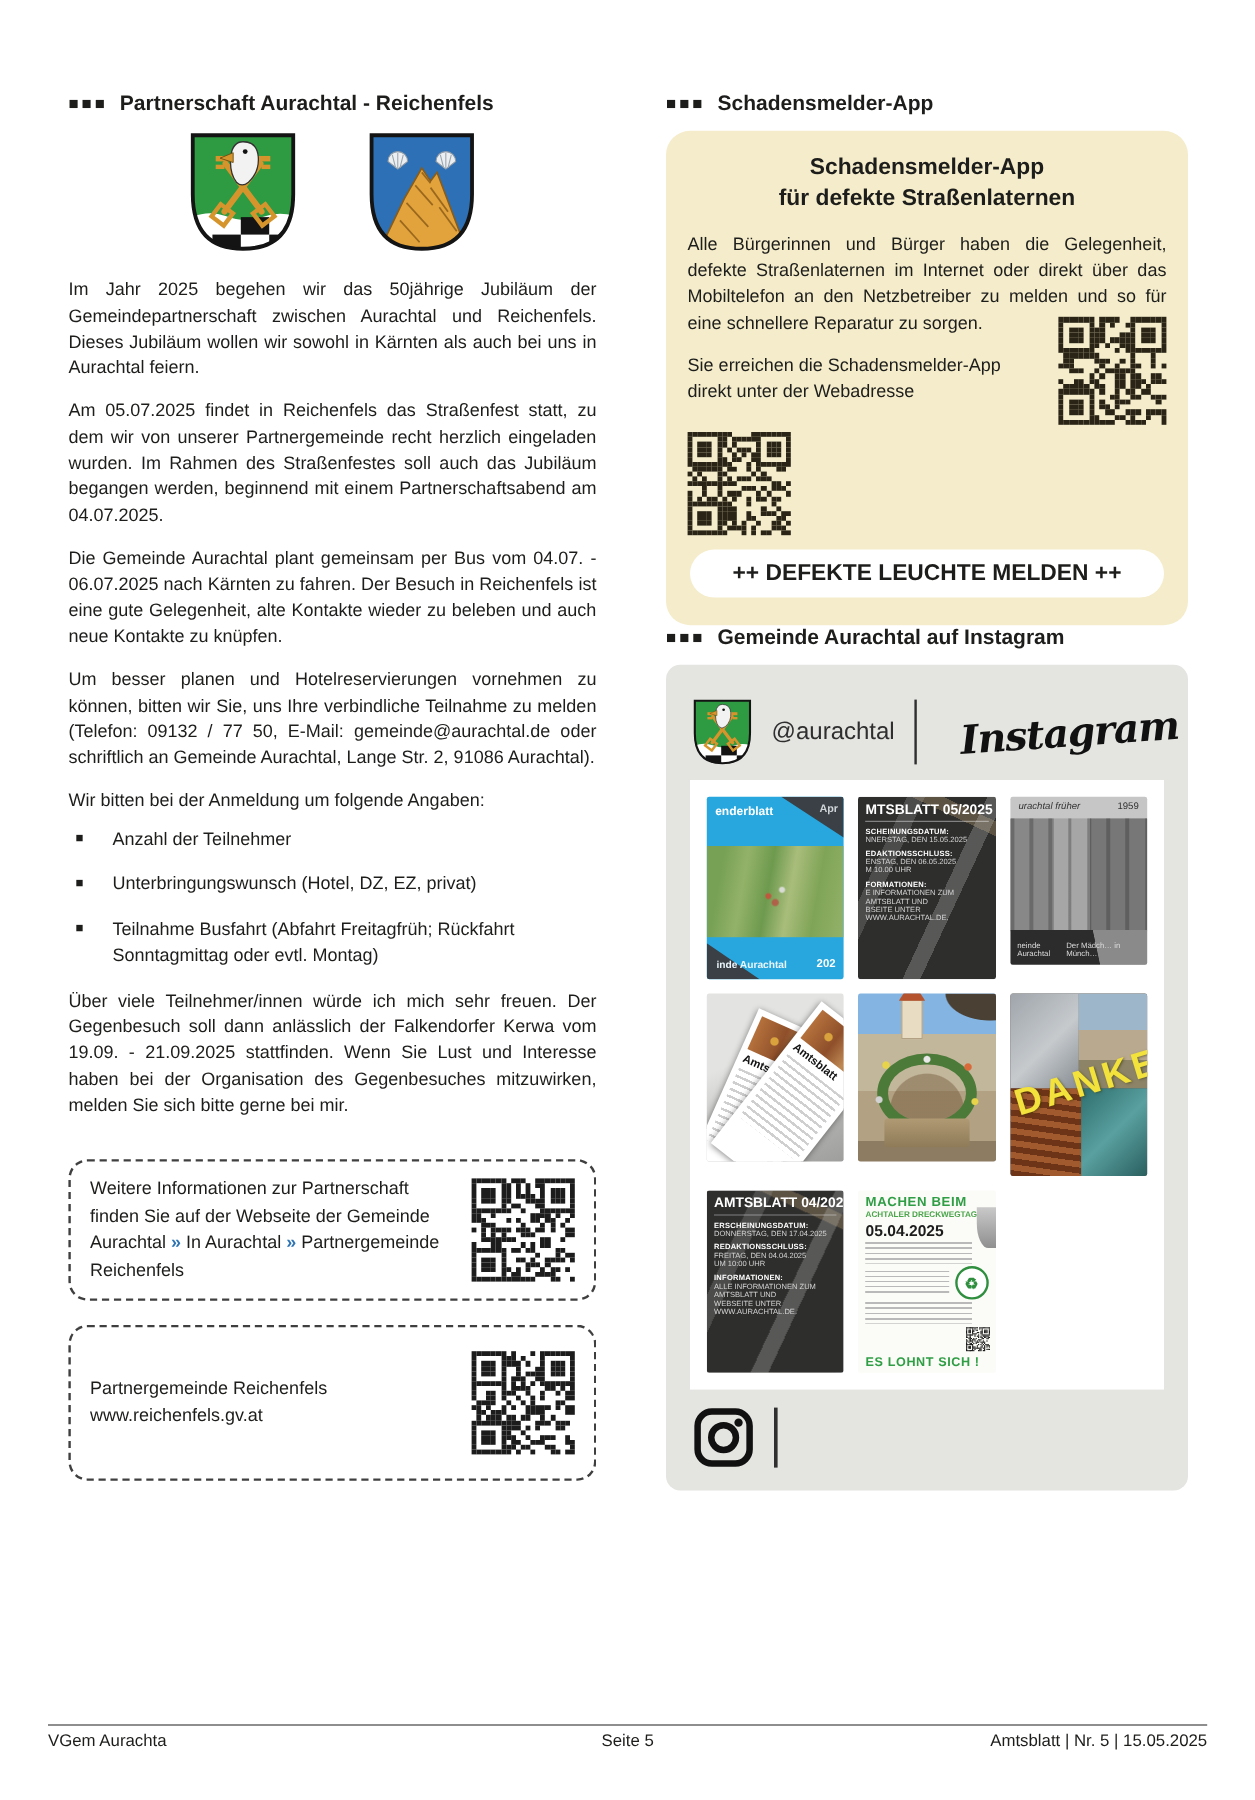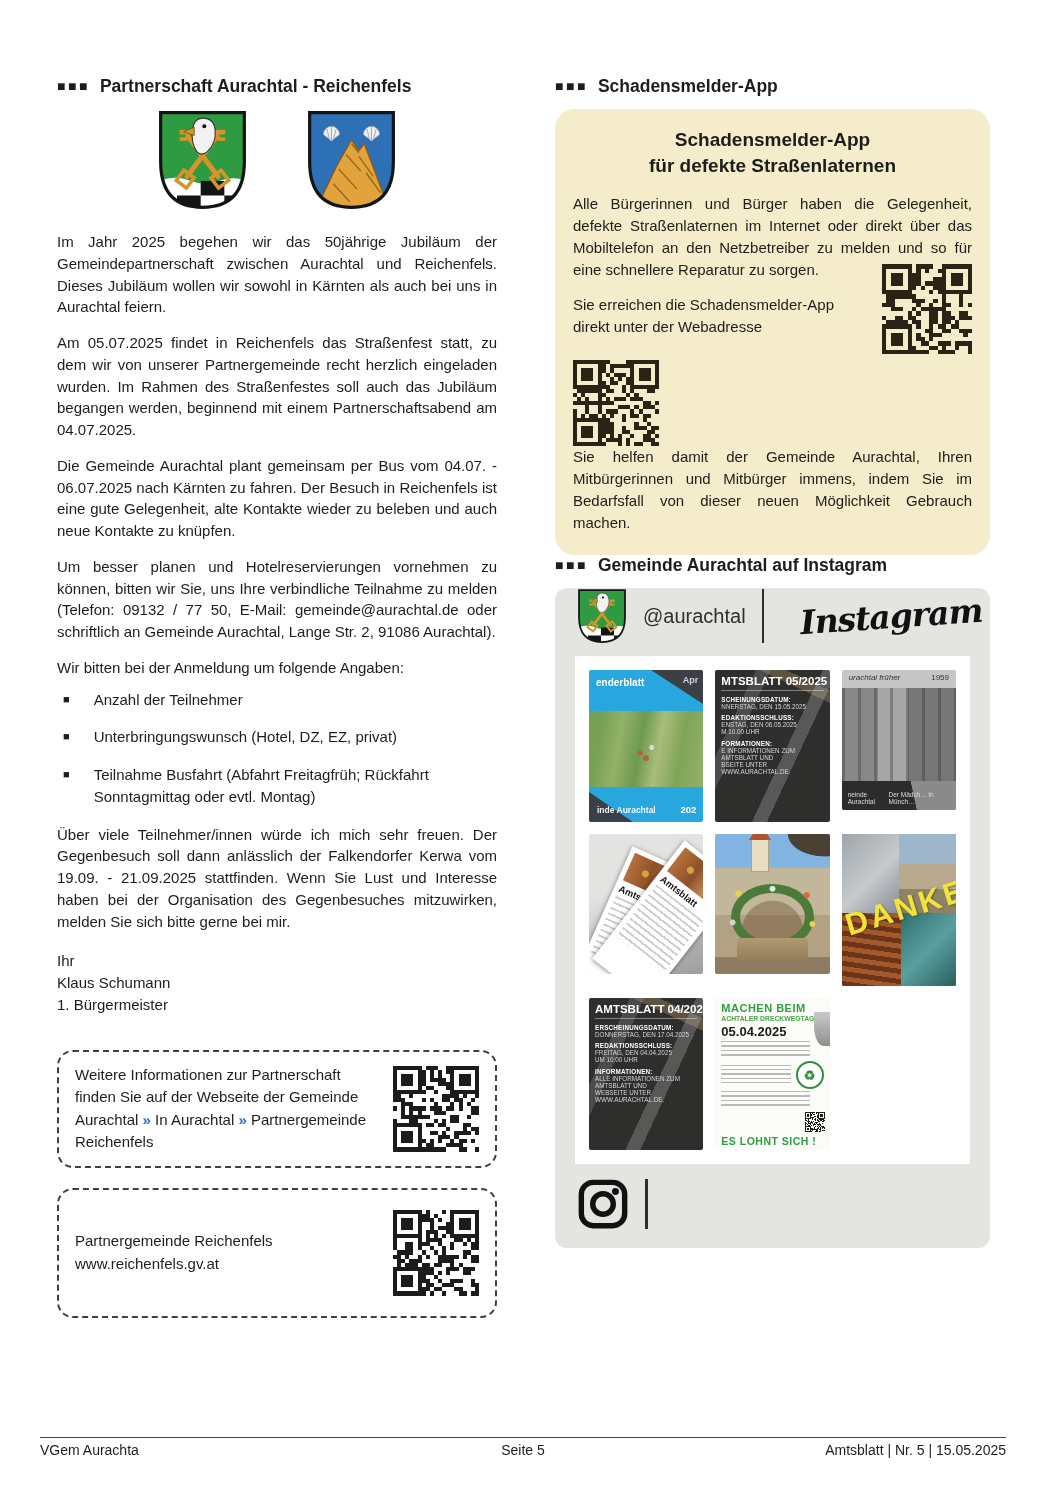--- a/index.html
+++ b/index.html
@@ -45,21 +45,21 @@
   .row1 .txt { width:292px; flex:none; text-align:left; }
   .row1 .qr-cream { margin-left:auto; margin-top:-30px; }
   .row2 { display:flex; gap:12px; align-items:flex-start; margin-top:4px; }
   .row2 .txt { flex:1; }
   .row2 .qr-cream { margin-top:2px; width:86px; height:86px; }
   .url { font-weight:bold; font-size:16.5px; margin:8px 0 16px; white-space:nowrap; }
   .pill { background:#fff; border-radius:999px; text-align:center; font-weight:bold; font-size:19px; padding:9px 6px; margin:12px 2px 15px; cursor:pointer; }
   .insta-h { margin-top:22px; }
 
   .panel { background:#e4e4e1; border-radius:12px; margin-top:12px; padding:0 20px; }
-  .panel-head { display:flex; align-items:center; padding:0 2px 12px; gap:16px; }
+  .panel-head { display:flex; align-items:center; padding:28px 2px 12px; gap:16px; }
   .handle { font-size:20px; color:#2f2f2f; }
   .vdiv { width:2.5px; height:54px; background:#2f2f2f; margin-left:auto; flex:none; }
   .script { font-family:"DejaVu Serif", serif; font-style:italic; font-weight:bold; font-size:33px; transform:rotate(-4deg); margin:0 14px 0 20px; letter-spacing:-1px; color:#111; }
   .gridwrap { background:#fff; padding:14px; }
   .grid { display:grid; grid-template-columns:repeat(3,1fr); gap:12px; }
   .t { height:152px; position:relative; overflow:hidden; border-radius:2px; background:#ccc; cursor:pointer; }
   .t.r2 { height:140px; }
   .panel-foot { display:flex; align-items:center; gap:16px; padding:14px 2px 18px; }
   .ig-icon { width:52px; height:52px; flex:none; }
   .vdiv2 { width:2.5px; height:50px; background:#2f2f2f; flex:none; }
@@ -261,25 +261,20 @@
         <li>
             <span>Unterbringungswunsch (Hotel, DZ, EZ, privat)</span>
           </li>
         <li>
             <span>Teilnahme Busfahrt (Abfahrt Freitagfrüh; Rückfahrt Sonntagmittag oder evtl. Montag)</span>
           </li>
       </ul>
 
       <p class="body">Über viele Teilnehmer/innen würde ich mich sehr freuen. Der Gegenbesuch soll dann anlässlich der Falkendorfer Kerwa vom 19.09. - 21.09.2025 stattfinden. Wenn Sie Lust und Interesse haben bei der Organisation des Gegenbesuches mitzuwirken, melden Sie sich bitte gerne bei mir.</p>
 
-      <div class="sig">
-        <div>Ihr</div>
-        <div>Klaus Schumann</div>
-        <div>1. Bürgermeister</div>
-      </div>
 
       <div class="infobox">
         <div class="txt">
           <span>Weitere Informationen zur Partnerschaft finden Sie auf der Webseite der Gemeinde Aurachtal</span>
           <span class="accent">»</span>
           <span>In Aurachtal</span>
           <span class="accent">»</span>
           <span>Partnergemeinde Reichenfels</span>
         </div>
         <div class="qr" style="grid-template-columns: repeat(21, 1fr); grid-template-rows: repeat(21, 1fr);">
@@ -2078,22 +2073,22 @@
               <div></div>
               <div style="background: rgb(42, 36, 22);"></div>
               <div style="background: rgb(42, 36, 22);"></div>
               <div></div>
               <div></div>
               <div style="background: rgb(42, 36, 22);"></div>
               <div style="background: rgb(42, 36, 22);"></div>
             </div>
         </div>
 
-
-        <p class="body">Sie helfen damit der Gemeinde Aurachtal, Ihren Mitbürgerinnen und Mitbürger immens, indem Sie im Bedarfsfall von dieser neuen Möglichkeit Gebrauch machen.</p>
+        <div class="pill">++ DEFEKTE LEUCHTE MELDEN ++</div>
+
       </div>
 
       <h1 class="section insta-h">
         <span class="marker">■■■</span>
         <span>Gemeinde Aurachtal auf Instagram</span>
       </h1>
 
       <div class="panel">
         <div class="panel-head">
           <svg class="crest-sm">

